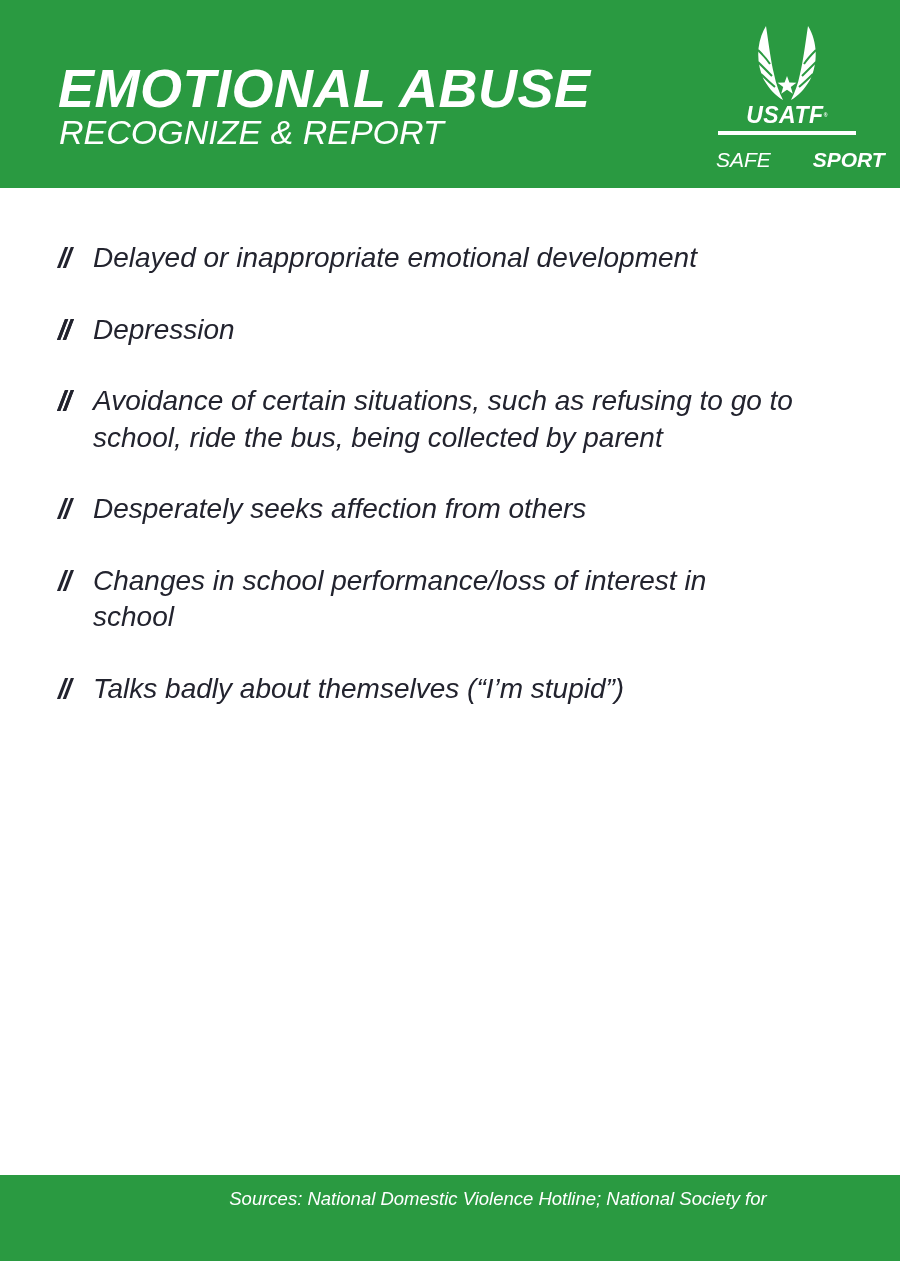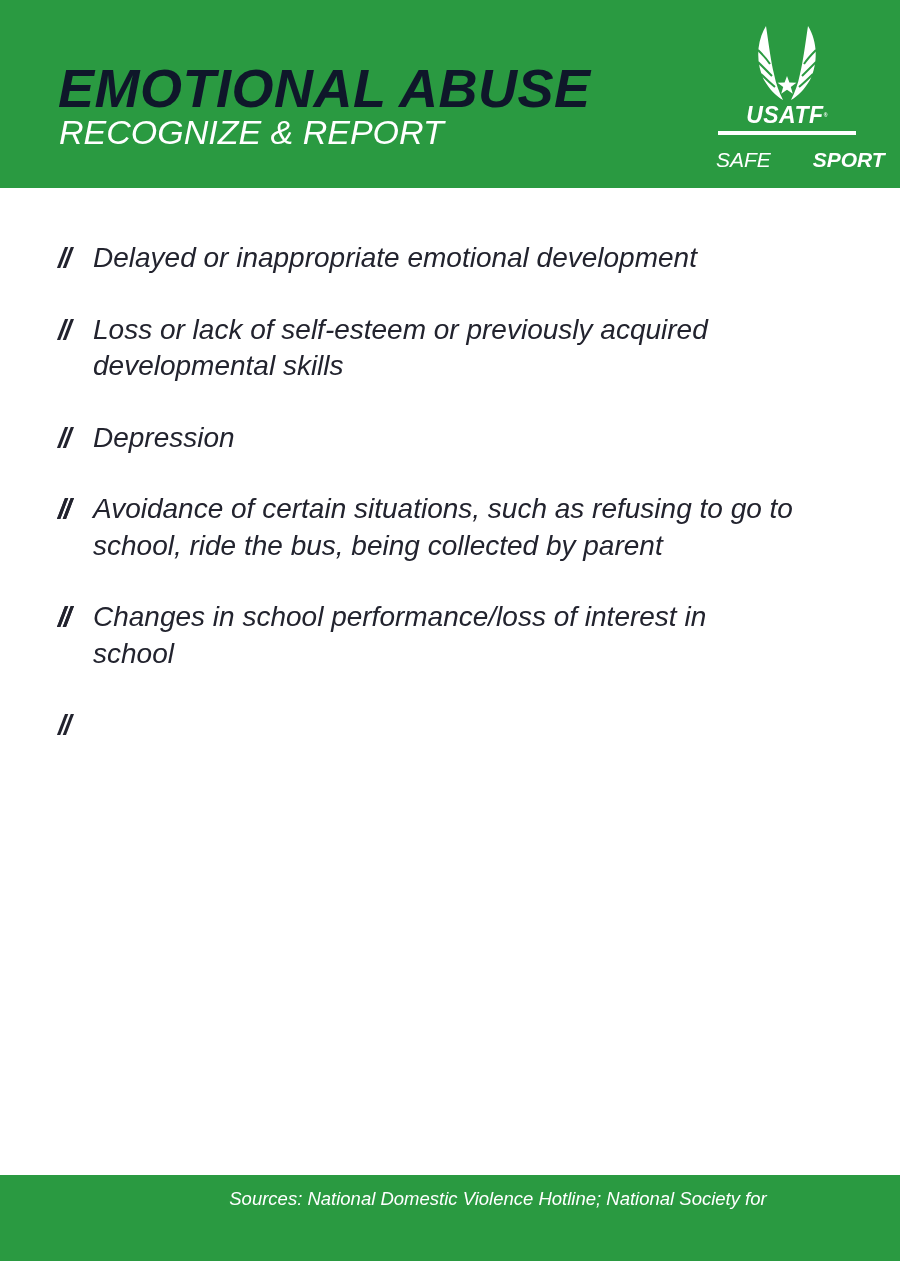--- a/index.html
+++ b/index.html
@@ -19,21 +19,21 @@
       left: 0; top: 0;
       width: 900px;
       height: 188px;
       background: #2a9a41;
     }
     .title {
       position: absolute;
       left: 58px;
       top: 58px;
       margin: 0;
-      color: #0f172a;
+      color: #ffffff;
       font-weight: bold;
       font-style: italic;
       font-size: 54px;
       line-height: 60px;
       letter-spacing: 0.5px;
       white-space: nowrap;
     }
     .subtitle {
       position: absolute;
       left: 59px;
@@ -174,42 +174,43 @@
   </div>
 </div>
 
 <ul class="list">
   <li class="item">
     <span class="marker">//</span>
     <span>Delayed or inappropriate emotional development</span>
   </li>
   <li class="item" style="width:700px">
     <span class="marker">//</span>
-    <span>Loss or lack of self-esteem or previously acquired developmental skills</span>
   </li>
   <li class="item">
     <span class="marker">//</span>
     <span>Depression</span>
   </li>
   <li class="item">
     <span class="marker">//</span>
   </li>
   <li class="item" style="width:770px">
     <span class="marker">//</span>
     <span>Avoidance of certain situations, such as refusing to go to school, ride the bus, being collected by parent</span>
   </li>
   <li class="item">
     <span class="marker">//</span>
+    <span>Desperately seeks affection from others</span>
   </li>
   <li class="item" style="width:700px">
     <span class="marker">//</span>
     <span>Changes in school performance/loss of interest in school</span>
   </li>
   <li class="item">
     <span class="marker">//</span>
+    <span>Talks badly about themselves (“I’m stupid”)</span>
   </li>
 </ul>
 
 <div class="footer">
   <div class="footer-text">
     <div>Sources: National Domestic Violence Hotline; National Society for</div>
   </div>
 </div>
 
 </body></html>

